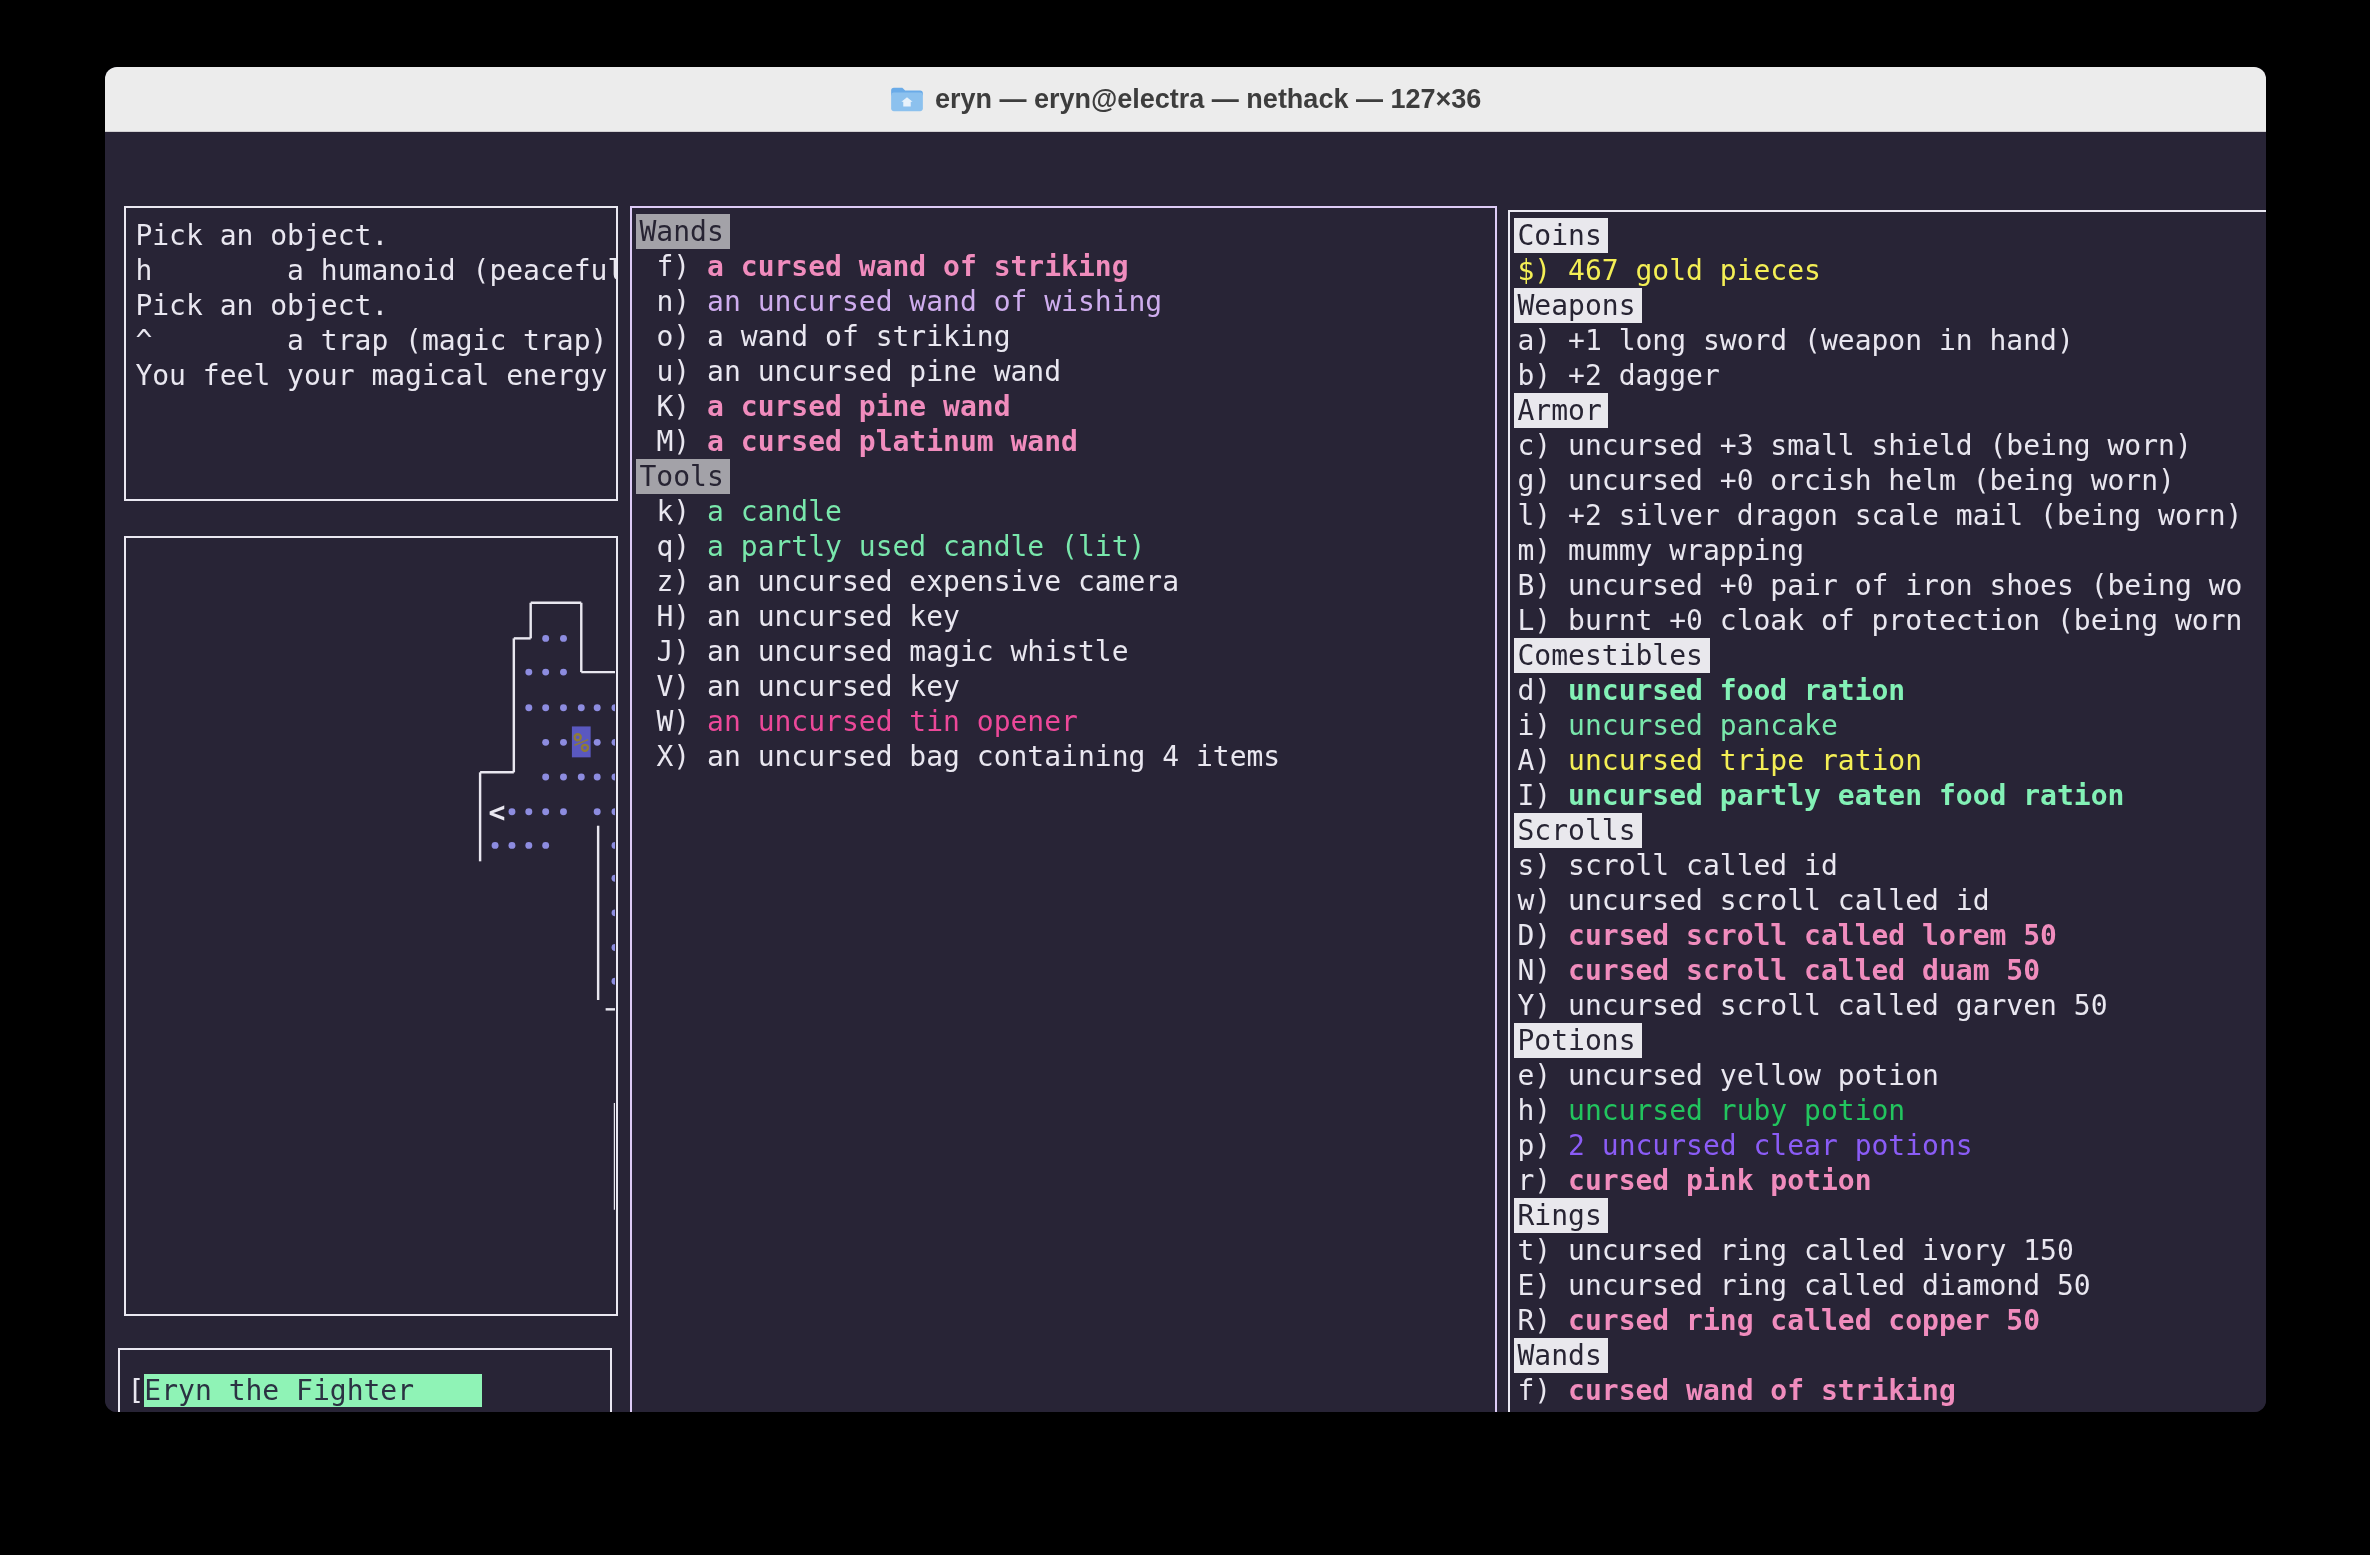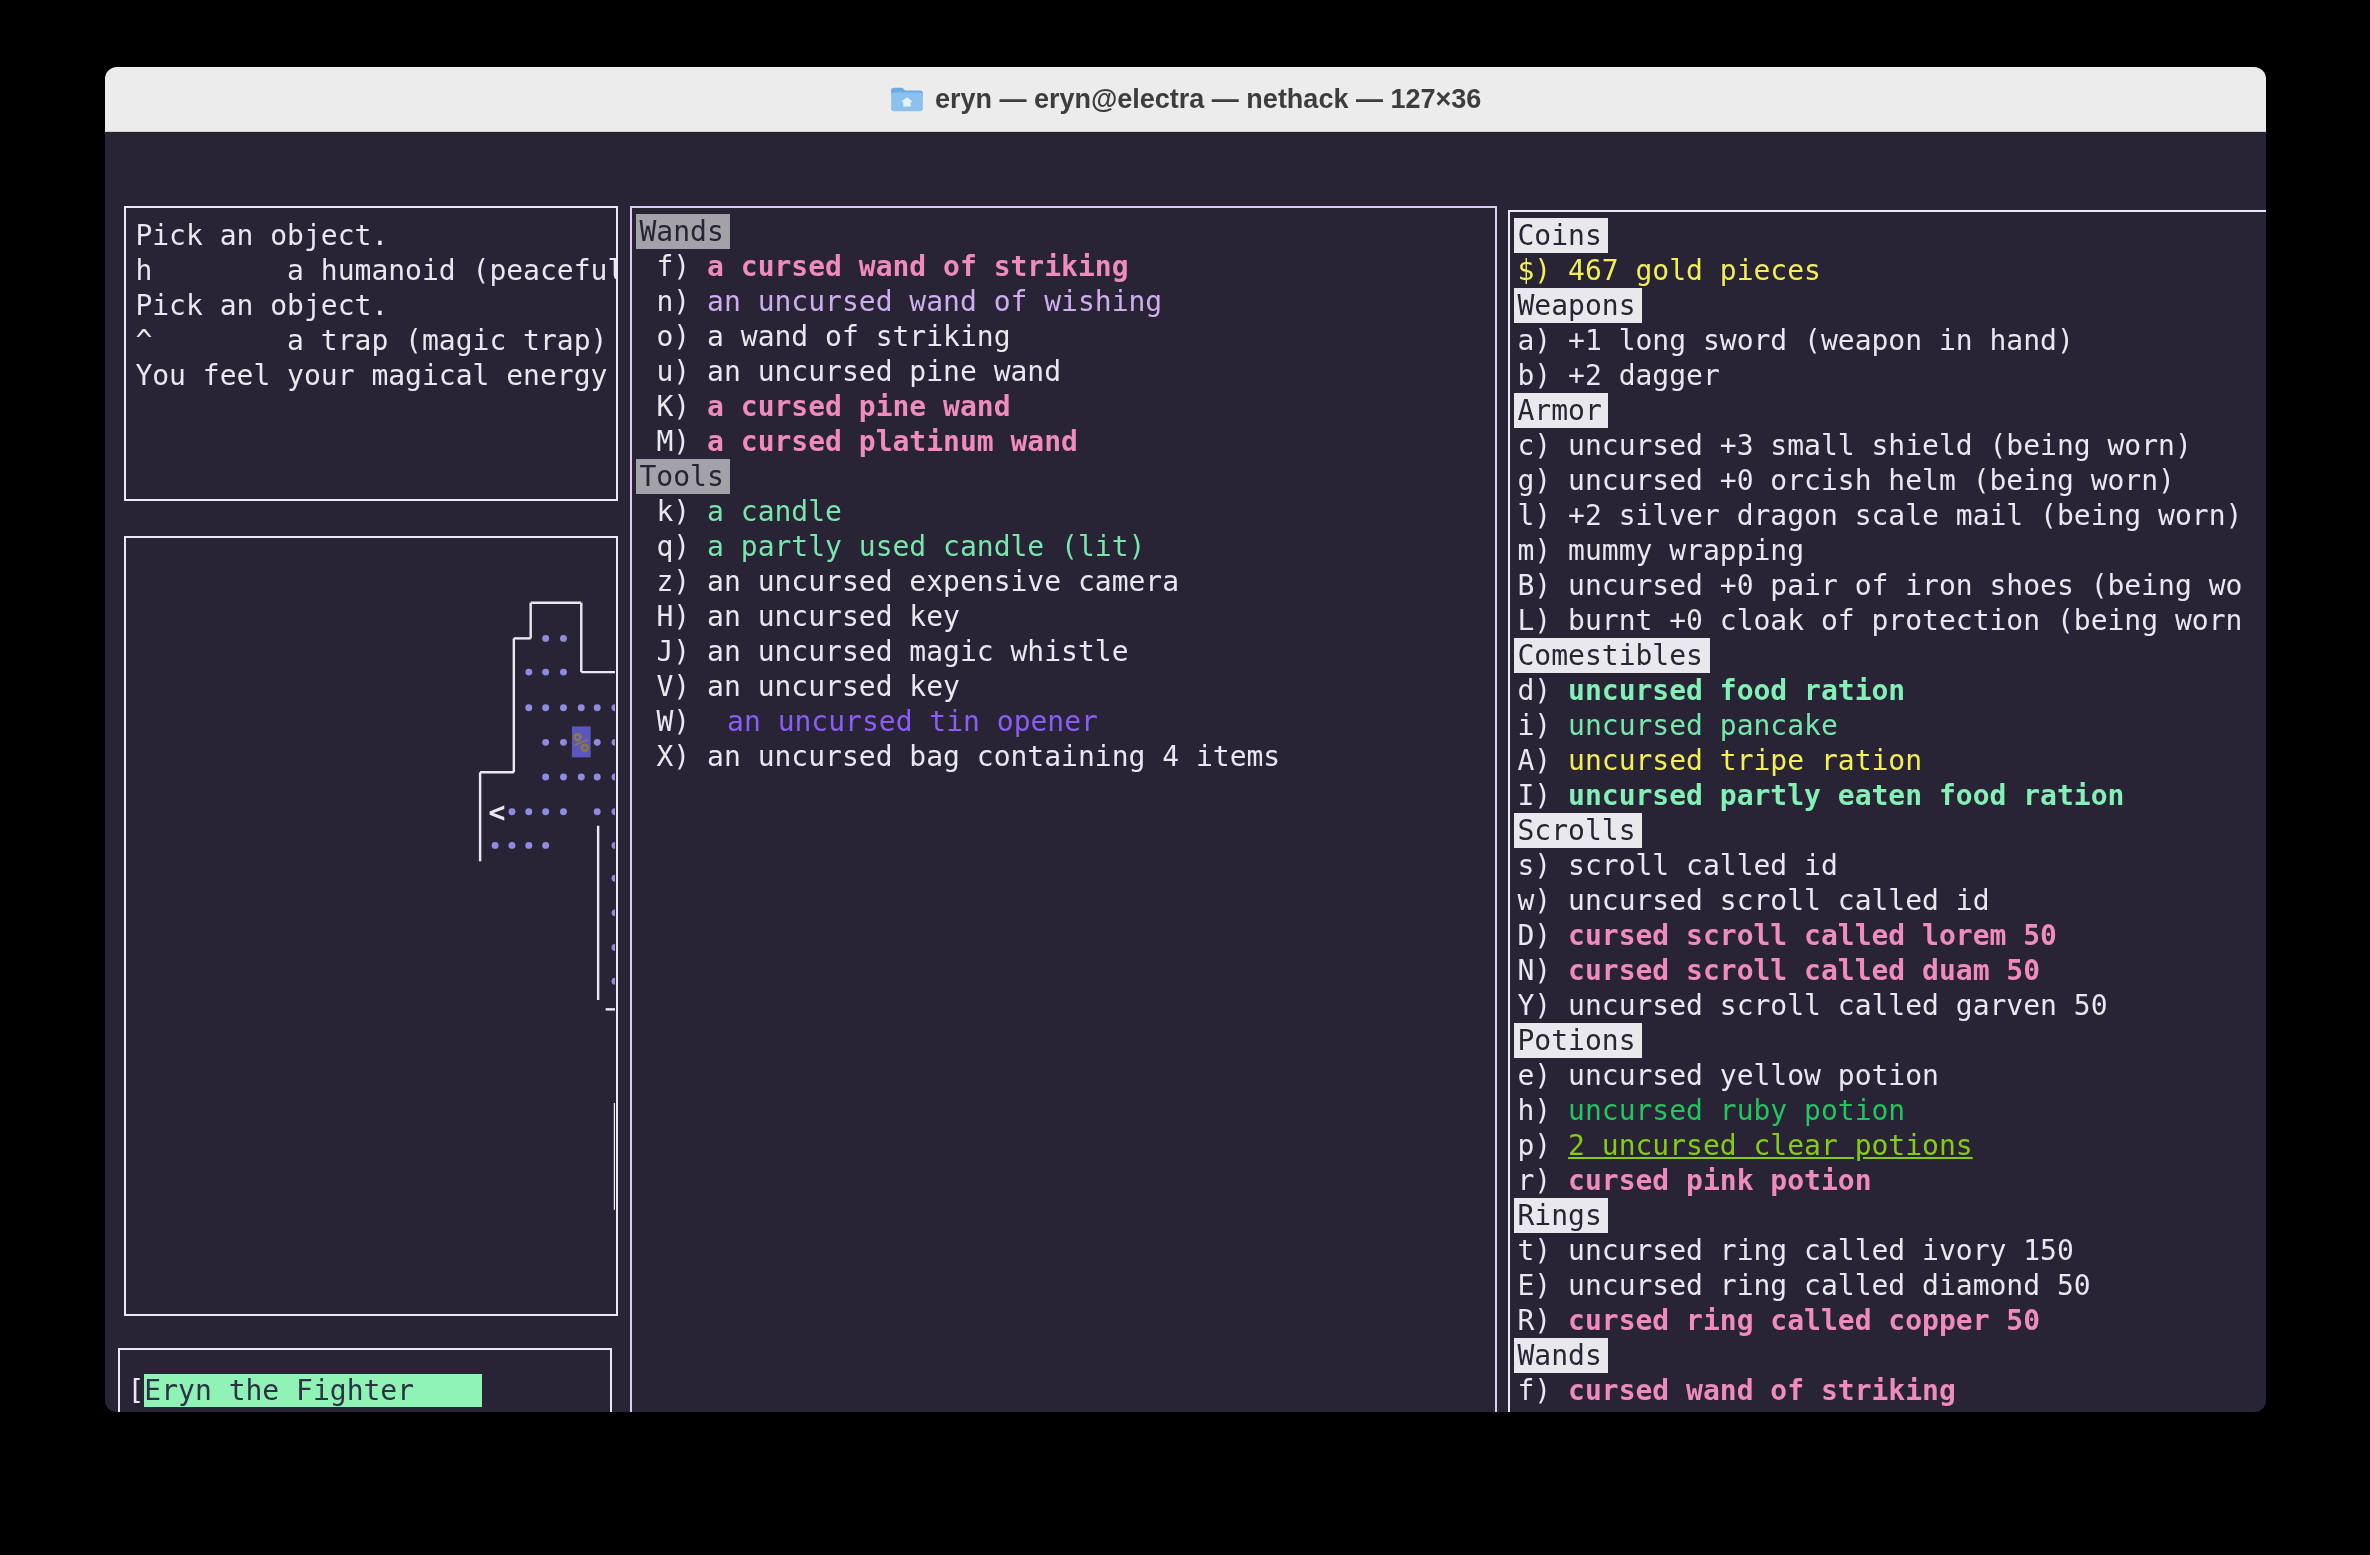--- a/index.html
+++ b/index.html
@@ -136,21 +136,21 @@
             <div class="trow item"><span style="color: rgb(233, 231, 240);">u) </span><span style="color: rgb(233, 231, 240);">an uncursed pine wand</span></div>
             <div class="trow item"><span style="color: rgb(233, 231, 240);">K) </span><span style="color: rgb(240, 140, 189); font-weight: bold;">a cursed pine wand</span></div>
             <div class="trow item"><span style="color: rgb(233, 231, 240);">M) </span><span style="color: rgb(240, 140, 189); font-weight: bold;">a cursed platinum wand</span></div>
             <div class="trow"><span class="hdr">Tools</span></div>
             <div class="trow item"><span style="color: rgb(233, 231, 240);">k) </span><span style="color: rgb(121, 231, 172);">a candle</span></div>
             <div class="trow item"><span style="color: rgb(233, 231, 240);">q) </span><span style="color: rgb(121, 231, 172);">a partly used candle (lit)</span></div>
             <div class="trow item"><span style="color: rgb(233, 231, 240);">z) </span><span style="color: rgb(233, 231, 240);">an uncursed expensive camera</span></div>
             <div class="trow item"><span style="color: rgb(233, 231, 240);">H) </span><span style="color: rgb(233, 231, 240);">an uncursed key</span></div>
             <div class="trow item"><span style="color: rgb(233, 231, 240);">J) </span><span style="color: rgb(233, 231, 240);">an uncursed magic whistle</span></div>
             <div class="trow item"><span style="color: rgb(233, 231, 240);">V) </span><span style="color: rgb(233, 231, 240);">an uncursed key</span></div>
-            <div class="trow item"><span style="color: rgb(233, 231, 240);">W) </span><span style="color: #8b5cf6; margin-left: 20px;">an uncursed tin opener</span></div>
+            <div class="trow item"><span style="color: rgb(233, 231, 240);">W) </span><span style="color: #ec4899;">an uncursed tin opener</span></div>
             <div class="trow item"><span style="color: rgb(233, 231, 240);">X) </span><span style="color: rgb(233, 231, 240);">an uncursed bag containing 4 items</span></div>
           </div>
 
       </div>
 
       <div class="pane b-white right-h" style="left:1403px;top:78px;width:888px;height:1236px;">
         <div class="menu">
             <div class="trow"><span class="hdr">Coins</span></div>
             <div class="trow item"><span style="color: rgb(244, 239, 85);">$) </span><span style="color: rgb(244, 239, 85);">467 gold pieces</span></div>
             <div class="trow"><span class="hdr">Weapons</span></div>
@@ -170,21 +170,21 @@
             <div class="trow item"><span style="color: rgb(233, 231, 240);">I) </span><span style="color: rgb(131, 241, 182); font-weight: bold;">uncursed partly eaten food ration</span></div>
             <div class="trow"><span class="hdr">Scrolls</span></div>
             <div class="trow item"><span style="color: rgb(233, 231, 240);">s) </span><span style="color: rgb(233, 231, 240);">scroll called id</span></div>
             <div class="trow item"><span style="color: rgb(233, 231, 240);">w) </span><span style="color: rgb(233, 231, 240);">uncursed scroll called id</span></div>
             <div class="trow item"><span style="color: rgb(233, 231, 240);">D) </span><span style="color: rgb(240, 140, 189); font-weight: bold;">cursed scroll called lorem 50</span></div>
             <div class="trow item"><span style="color: rgb(233, 231, 240);">N) </span><span style="color: rgb(240, 140, 189); font-weight: bold;">cursed scroll called duam 50</span></div>
             <div class="trow item"><span style="color: rgb(233, 231, 240);">Y) </span><span style="color: rgb(233, 231, 240);">uncursed scroll called garven 50</span></div>
             <div class="trow"><span class="hdr">Potions</span></div>
             <div class="trow item"><span style="color: rgb(233, 231, 240);">e) </span><span style="color: rgb(233, 231, 240);">uncursed yellow potion</span></div>
             <div class="trow item"><span style="color: rgb(233, 231, 240);">h) </span><span style="color: #22c55e;">uncursed ruby potion</span></div>
-            <div class="trow item"><span style="color: rgb(233, 231, 240);">p) </span><span style="color: #84cc16; text-decoration: underline;">2 uncursed clear potions</span></div>
+            <div class="trow item"><span style="color: rgb(233, 231, 240);">p) </span><span style="color: #8b5cf6;">2 uncursed clear potions</span></div>
             <div class="trow item"><span style="color: rgb(233, 231, 240);">r) </span><span style="color: rgb(240, 140, 189); font-weight: bold;">cursed pink potion</span></div>
             <div class="trow"><span class="hdr">Rings</span></div>
             <div class="trow item"><span style="color: rgb(233, 231, 240);">t) </span><span style="color: rgb(233, 231, 240);">uncursed ring called ivory 150</span></div>
             <div class="trow item"><span style="color: rgb(233, 231, 240);">E) </span><span style="color: rgb(233, 231, 240);">uncursed ring called diamond 50</span></div>
             <div class="trow item"><span style="color: rgb(233, 231, 240);">R) </span><span style="color: rgb(240, 140, 189); font-weight: bold;">cursed ring called copper 50</span></div>
             <div class="trow"><span class="hdr">Wands</span></div>
             <div class="trow item"><span style="color: rgb(233, 231, 240);">f) </span><span style="color: rgb(240, 140, 189); font-weight: bold;">cursed wand of striking</span></div>
           </div>
       </div>
     </div>

